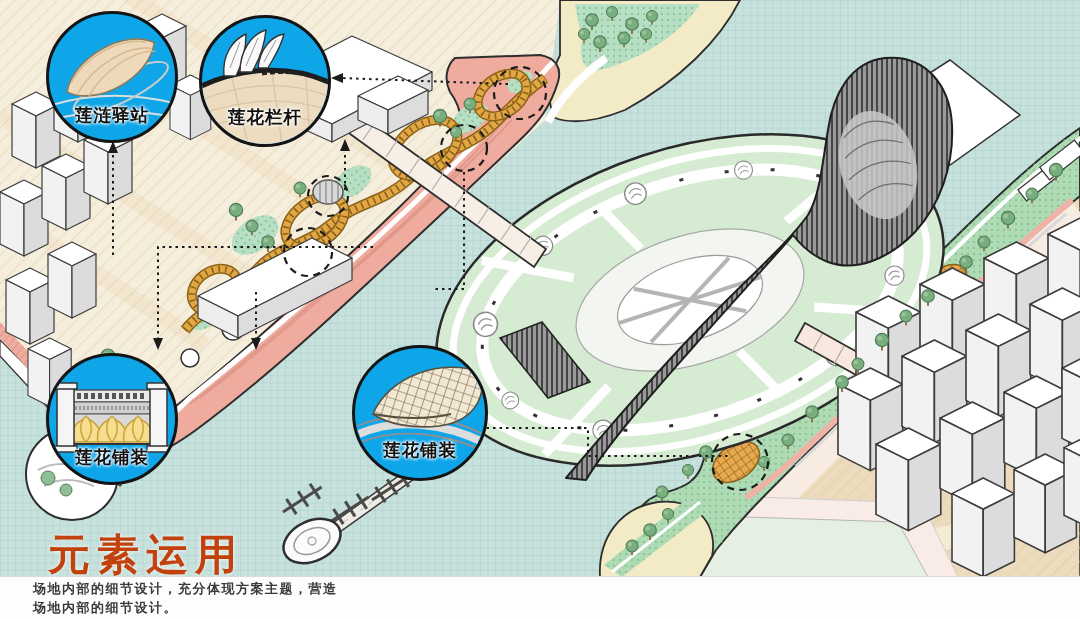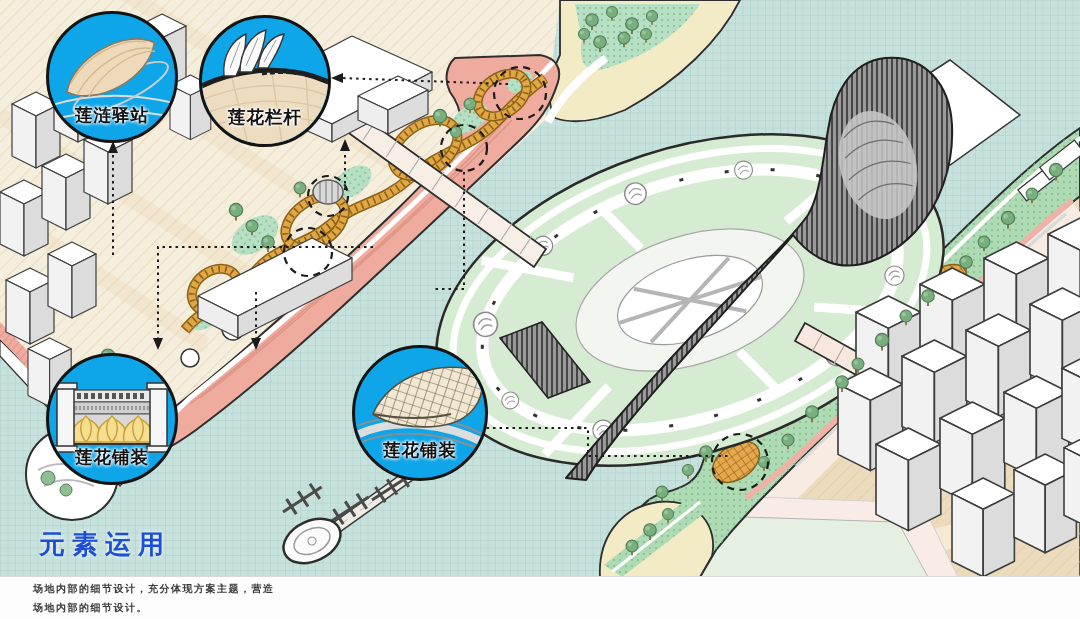--- a/index.html
+++ b/index.html
@@ -5,26 +5,26 @@
   html,body{margin:0;padding:0;background:#ffffff;}
   #stage{position:relative;width:1080px;height:619px;overflow:hidden;background:#ffffff;
          font-family:"Liberation Sans","DejaVu Sans",sans-serif;}
   #scene{position:absolute;left:0;top:0;}
   .callout{position:absolute;border-radius:50%;background:#0ea5e9;border:3px solid #141414;
            box-sizing:border-box;overflow:hidden;}
   .callout svg{position:absolute;left:0;top:0;}
   .c-label{position:absolute;left:0;width:100%;text-align:center;font-weight:bold;
            font-size:17.5px;color:#111;letter-spacing:1px;
            text-shadow:0 0 3px #fff,0 0 3px #fff,0 0 4px #fff;}
-  #legend-title{position:absolute;left:39px;top:527px;font-family:"Liberation Serif","DejaVu Serif",serif;
-           font-weight:bold;font-size:26px;color:#1d4ed8;letter-spacing:7px;
+  #legend-title{position:absolute;left:48px;top:527px;font-family:"Liberation Serif","DejaVu Serif",serif;
+           font-weight:bold;font-size:42px;color:#c2410c;letter-spacing:7px;
            text-shadow:0 0 4px rgba(255,255,255,.9);}
   #bottom-strip{position:absolute;left:0;top:576px;width:1080px;height:43px;background:#fdfdfd;
            border-top:1px solid #d9d9d9;}
-  #legend-desc{position:absolute;left:33px;top:579px;font-size:10px;font-weight:bold;color:#3a3a3a;
+  #legend-desc{position:absolute;left:33px;top:579px;font-size:13px;font-weight:bold;color:#3a3a3a;
            line-height:19px;letter-spacing:1.5px;}
 </style>
 </head>
 <body>
 
 <div id="stage">
 
 <svg id="scene" width="1080" height="577" viewBox="0 0 1080 577">
   <defs>
     <pattern id="wgrid" width="7.5" height="7.5" patternUnits="userSpaceOnUse">

